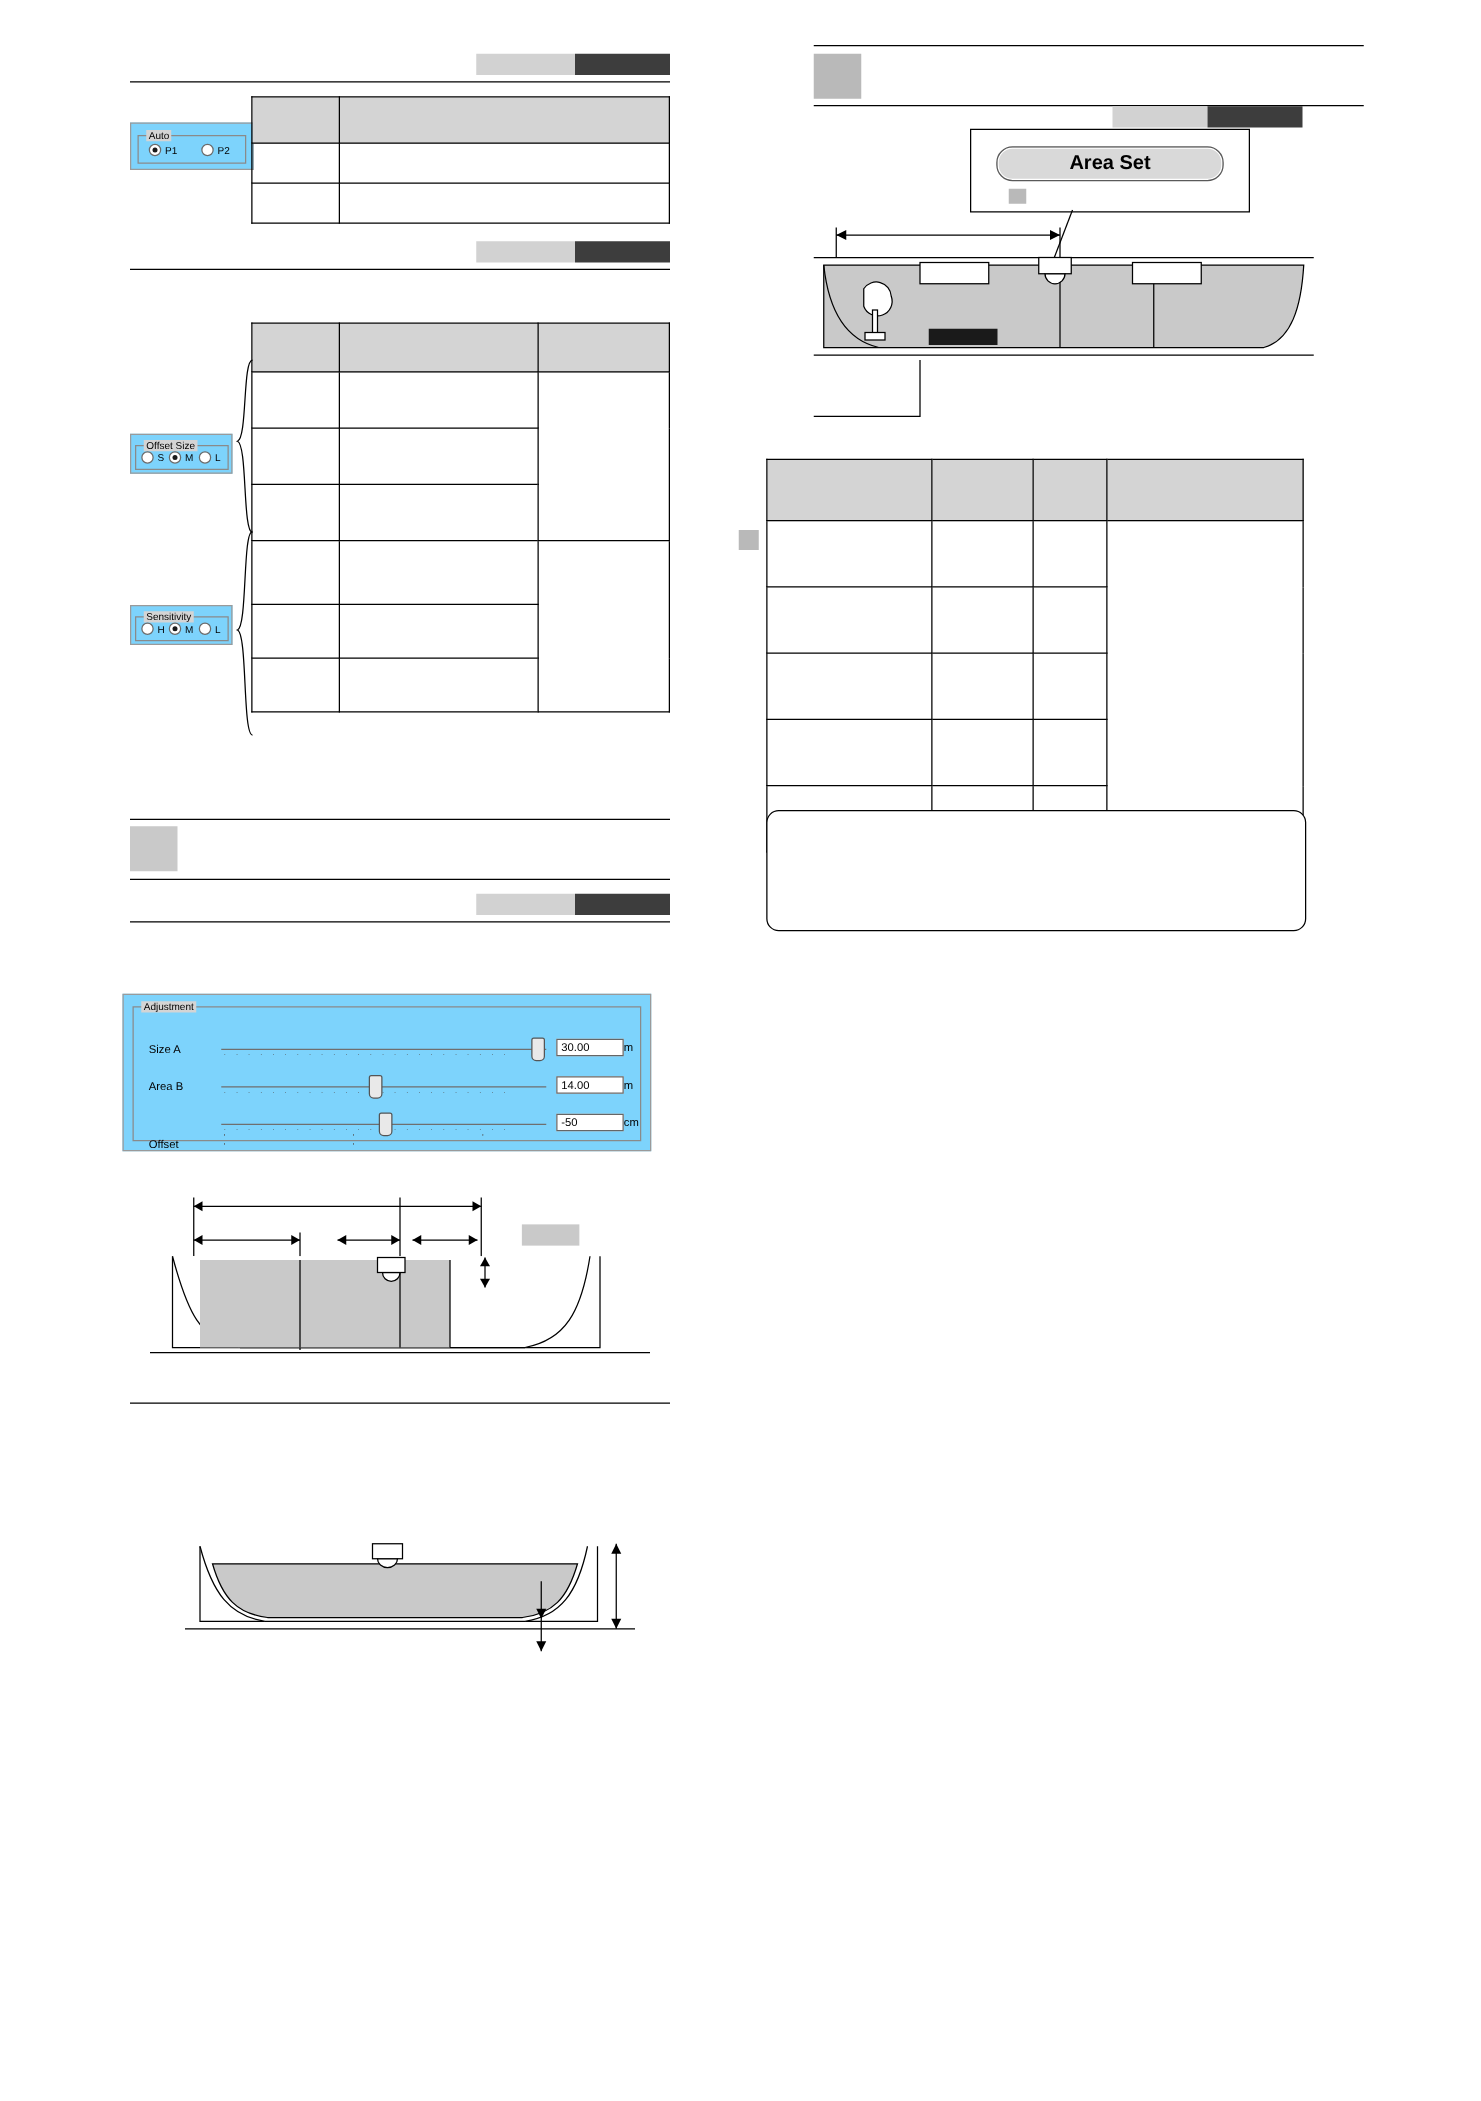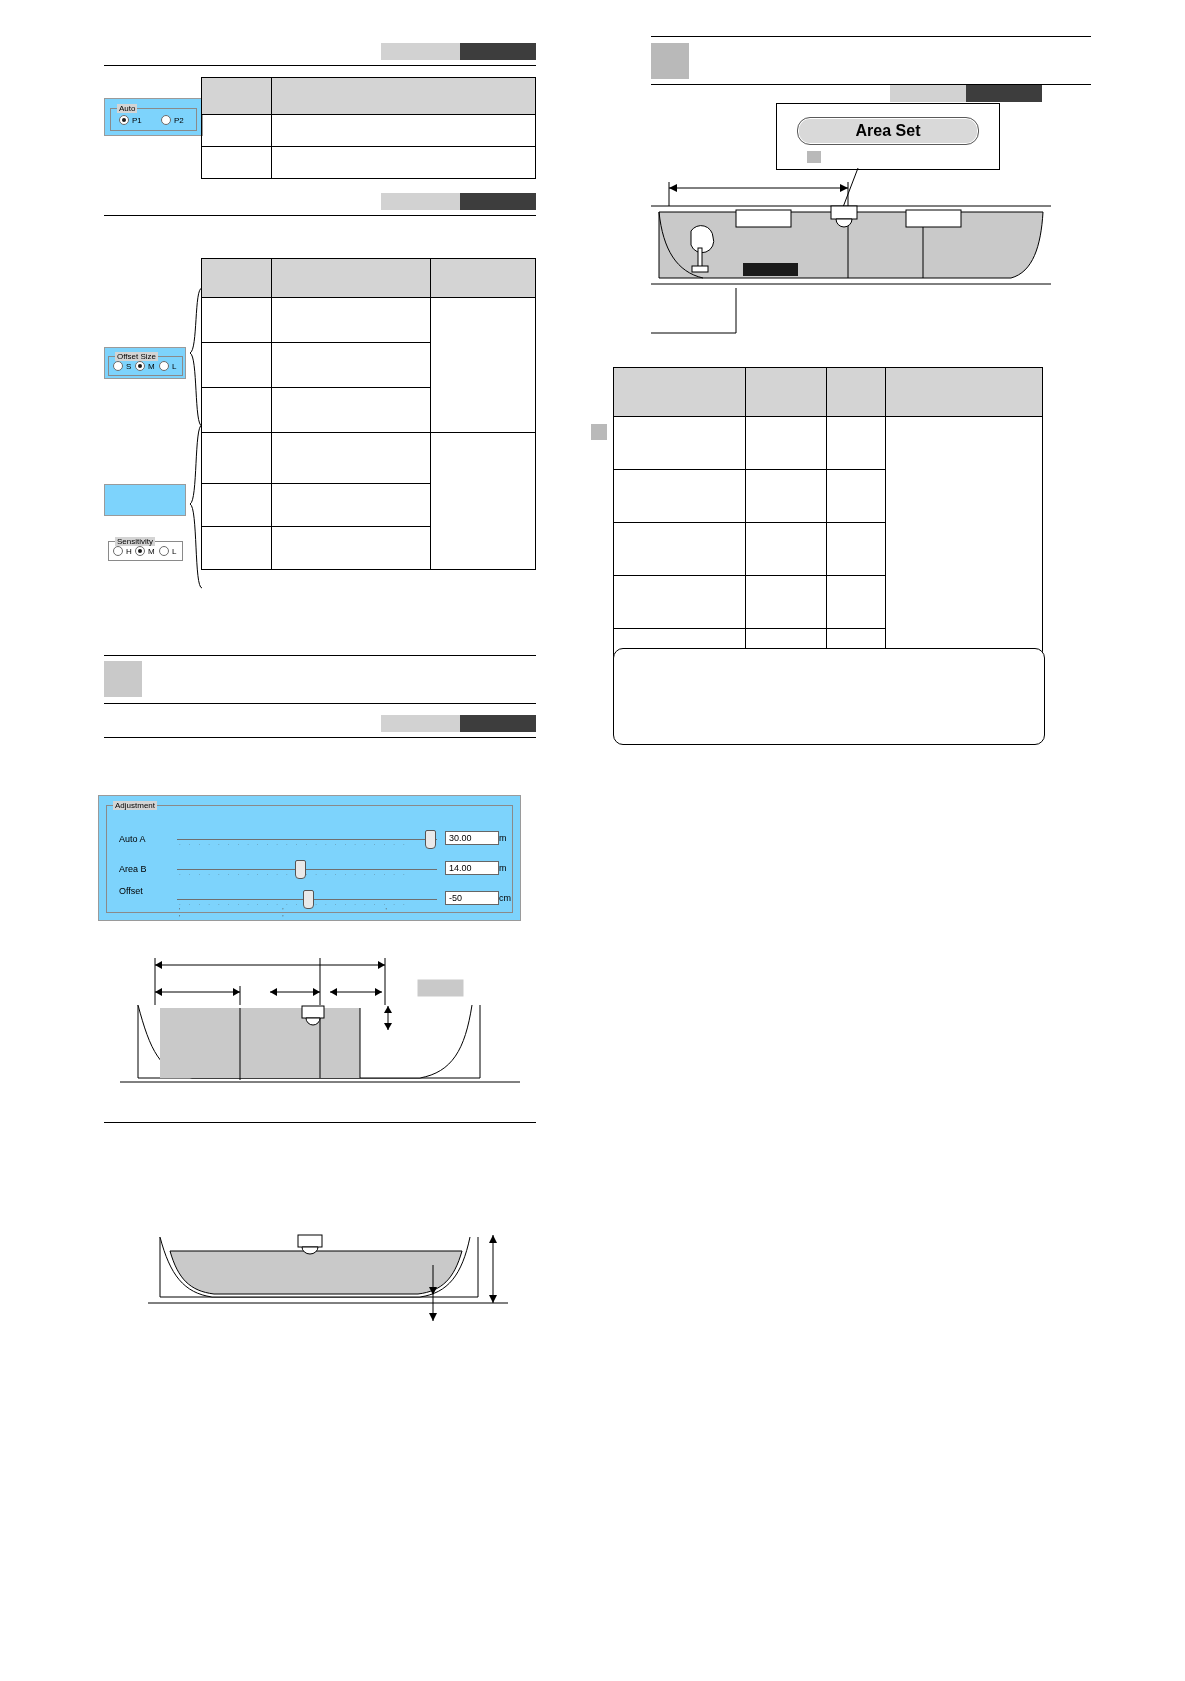--- a/index.html
+++ b/index.html
@@ -131,21 +131,21 @@
         <span>L</span>
       </div>
     </div>
   </div>
 
   <svg class="abs" style="left:184px;top:288px;width:20px;height:140px;">
     <path d="M18 0 C10 0 14 62 6 65 C14 68 10 138 18 138" stroke="#000" fill="none" stroke-width="1"></path>
   </svg>
 
   <div class="panel" style="left:104px;top:484px;width:80px;height:30px;">
-    <div class="group" style="left:3px;top:8px;width:73px;height:18px;margin-top:48px;">
+    <div class="group" style="left:3px;top:8px;width:73px;height:18px;">
       <span class="grouplabel">Sensitivity</span>
       <div class="radio" style="left:4px;top:4px;">
         <span class="rdot"></span>
         <span>H</span>
       </div>
       <div class="radio" style="left:26px;top:4px;">
         <span class="rdot on"></span>
         <span>M</span>
       </div>
       <div class="radio" style="left:50px;top:4px;">
@@ -166,35 +166,35 @@
   <div class="rule" style="left:104px;top:703px;width:432px;border-top:1px solid #000;"></div>
 
   <div class="tabgrey" style="left:381px;top:715px;width:79px;height:17px;"></div>
   <div class="tabdark" style="left:460px;top:715px;width:76px;height:17px;"></div>
   <div class="rule" style="left:104px;top:737px;width:432px;"></div>
 
   <div class="panel" style="left:98px;top:795px;width:421px;height:124px;">
     <div class="group" style="left:7px;top:9px;width:405px;height:106px;">
       <span class="grouplabel">Adjustment</span>
 
-      <span class="lbl" style="left:12px;top:28px;">Auto A</span>
+      <span class="lbl" style="left:12px;top:28px;">Size A</span>
       <div class="slider-track" style="left:70px;top:33px;width:260px;"></div>
       <div class="tickrow" style="left:72px;top:34px;">. . . . . . . . . . . . . . . . . . . . . . . .</div>
       <div class="thumb" style="left:318px;top:24px;"></div>
       <div class="numbox" style="left:338px;top:25px;width:46px;">30.00</div>
       <span class="unit" style="left:392px;top:27px;">m</span>
 
       <span class="lbl" style="left:12px;top:58px;text-align:right;">Area B</span>
       <div class="slider-track" style="left:70px;top:63px;width:260px;"></div>
       <div class="tickrow" style="left:72px;top:64px;">. . . . . . . . . . . . . . . . . . . . . . . .</div>
       <div class="thumb" style="left:188px;top:54px;"></div>
       <div class="numbox" style="left:338px;top:55px;width:46px;">14.00</div>
       <span class="unit" style="left:392px;top:57px;">m</span>
 
-      <span class="lbl" style="left:12px;top:80px;">Offset</span>
+      <span class="lbl" style="left:12px;top:104px;">Offset</span>
       <div class="slider-track" style="left:70px;top:93px;width:260px;"></div>
       <div class="tickrow" style="left:72px;top:94px;">. . . . . . . . . . . . . . . . . . . . . . . .</div>
       <div class="thumb" style="left:196px;top:84px;"></div>
       <div class="numbox" style="left:338px;top:85px;width:46px;">-50</div>
       <span class="unit" style="left:392px;top:87px;">cm</span>
 
       <div class="tickrow" style="left:72px;top:101px;letter-spacing:50px;font-size:7px;">' ' ' ' '</div>
     </div>
   </div>
 

